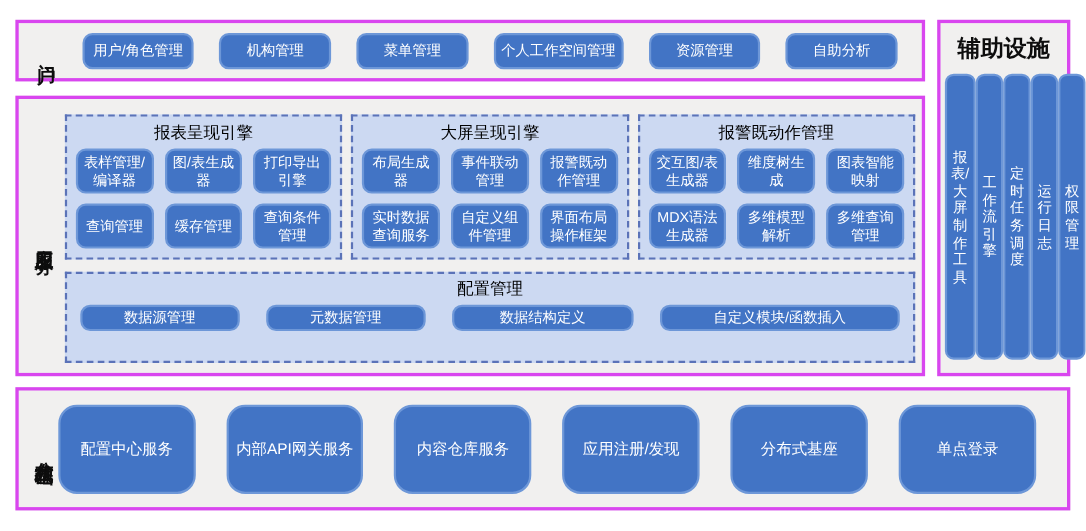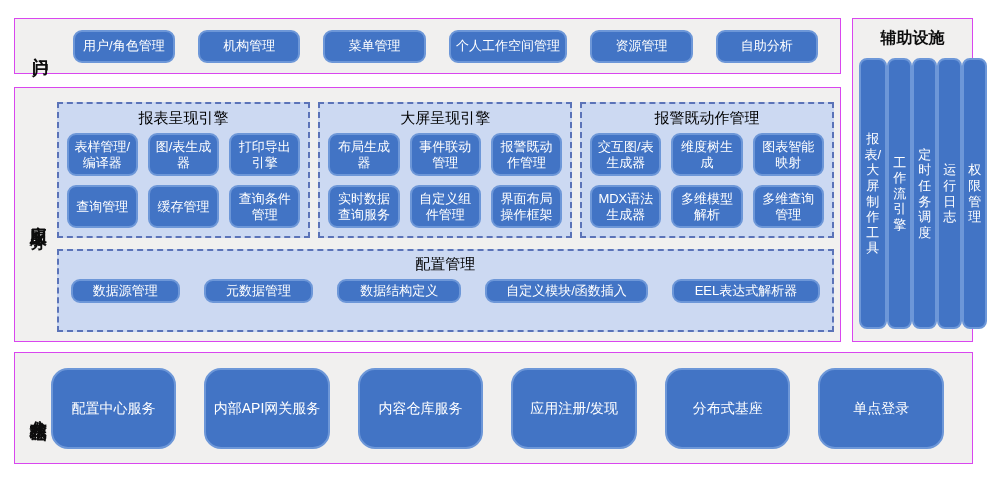--- a/index.html
+++ b/index.html
@@ -2,21 +2,21 @@
 <html><head>
 <meta charset="utf-8">
 <style>
   html,body{margin:0;padding:0;}
   body{
     width:987px;height:483px;background:#ffffff;position:relative;
     font-family:"Liberation Sans","DejaVu Sans",sans-serif;color:#111;
     overflow:hidden;
   }
   .section{
-    position:absolute;background:#f1f0ef;border:1px solid #d946ef;
+    position:absolute;background:#f1f0ef;border:3px solid #d946ef;
     box-sizing:border-box;
   }
   .v-label{
     writing-mode:vertical-rl;text-orientation:upright;
     font-weight:bold;font-size:17px;color:#0d0d0d;letter-spacing:2px;
     line-height:1.1;flex:none;
   }
   .btn{
     background:#4274c5;border:2px solid #6d97d8;border-radius:9px;
     color:#ffffff;display:flex;align-items:center;justify-content:center;
@@ -42,21 +42,21 @@
   .panel-title{text-align:center;font-size:15px;font-weight:400;color:#000;padding:2px 0 5px;flex:none;}
   .engine-grid{flex:1;display:grid;grid-template-columns:repeat(3,1fr);gap:9px 10px;}
   .config-panel{margin-top:11px;height:83px;padding:2px 12px 27px;}
   .config-row{flex:1;display:flex;gap:24px;align-items:stretch;}
   .config-row .btn{flex:1;white-space:nowrap;}
   .config-row .btn:nth-child(3){flex:1.15;}
   .config-row .btn:nth-child(4){flex:1.55;}
   .config-row .btn:nth-child(5){flex:1.4;}
   
   .aux{left:852px;top:18px;width:121px;height:324px;display:flex;flex-direction:column;align-items:center;padding:9px 6px 12px;}
-  .aux-title{font-weight:bold;font-size:16px;color:#0d0d0d;flex:none;text-align:right;}
+  .aux-title{font-weight:bold;font-size:21px;color:#0d0d0d;flex:none;text-align:right;}
   .aux-list{flex:1;width:108px;display:flex;flex-direction:row;justify-content:space-between;margin-top:9px;}
   .aux-list .btn{min-height:33px;border-radius:8px;}
   
   .dist{left:14px;top:352px;width:959px;height:112px;display:flex;align-items:center;padding:0 28px 0 13px;}
   .dist .v-label{letter-spacing:1px;}
   .dist-row{flex:1;display:flex;gap:28px;margin-left:4px;align-items:flex-start;}
   .dist-row .btn{flex:1;height:81px;border-radius:17px;font-size:14px;white-space:nowrap;border-width:2px;}
 </style>
 </head>
 <body>
@@ -111,21 +111,20 @@
           </div>
       </div>
     </div>
     <div class="panel config-panel">
       <div class="panel-title">配置管理</div>
       <div class="config-row">
           <div class="btn">数据源管理</div>
           <div class="btn">元数据管理</div>
           <div class="btn">数据结构定义</div>
           <div class="btn">自定义模块/函数插入</div>
-          <div class="btn">EEL表达式解析器</div>
         </div>
     </div>
   </div>
 </div>
 
 <div class="section aux">
   <div class="aux-title">辅助设施</div>
   <div class="aux-list">
       <div class="btn">报表/大屏制作工具</div>
       <div class="btn">工作流引擎</div>

